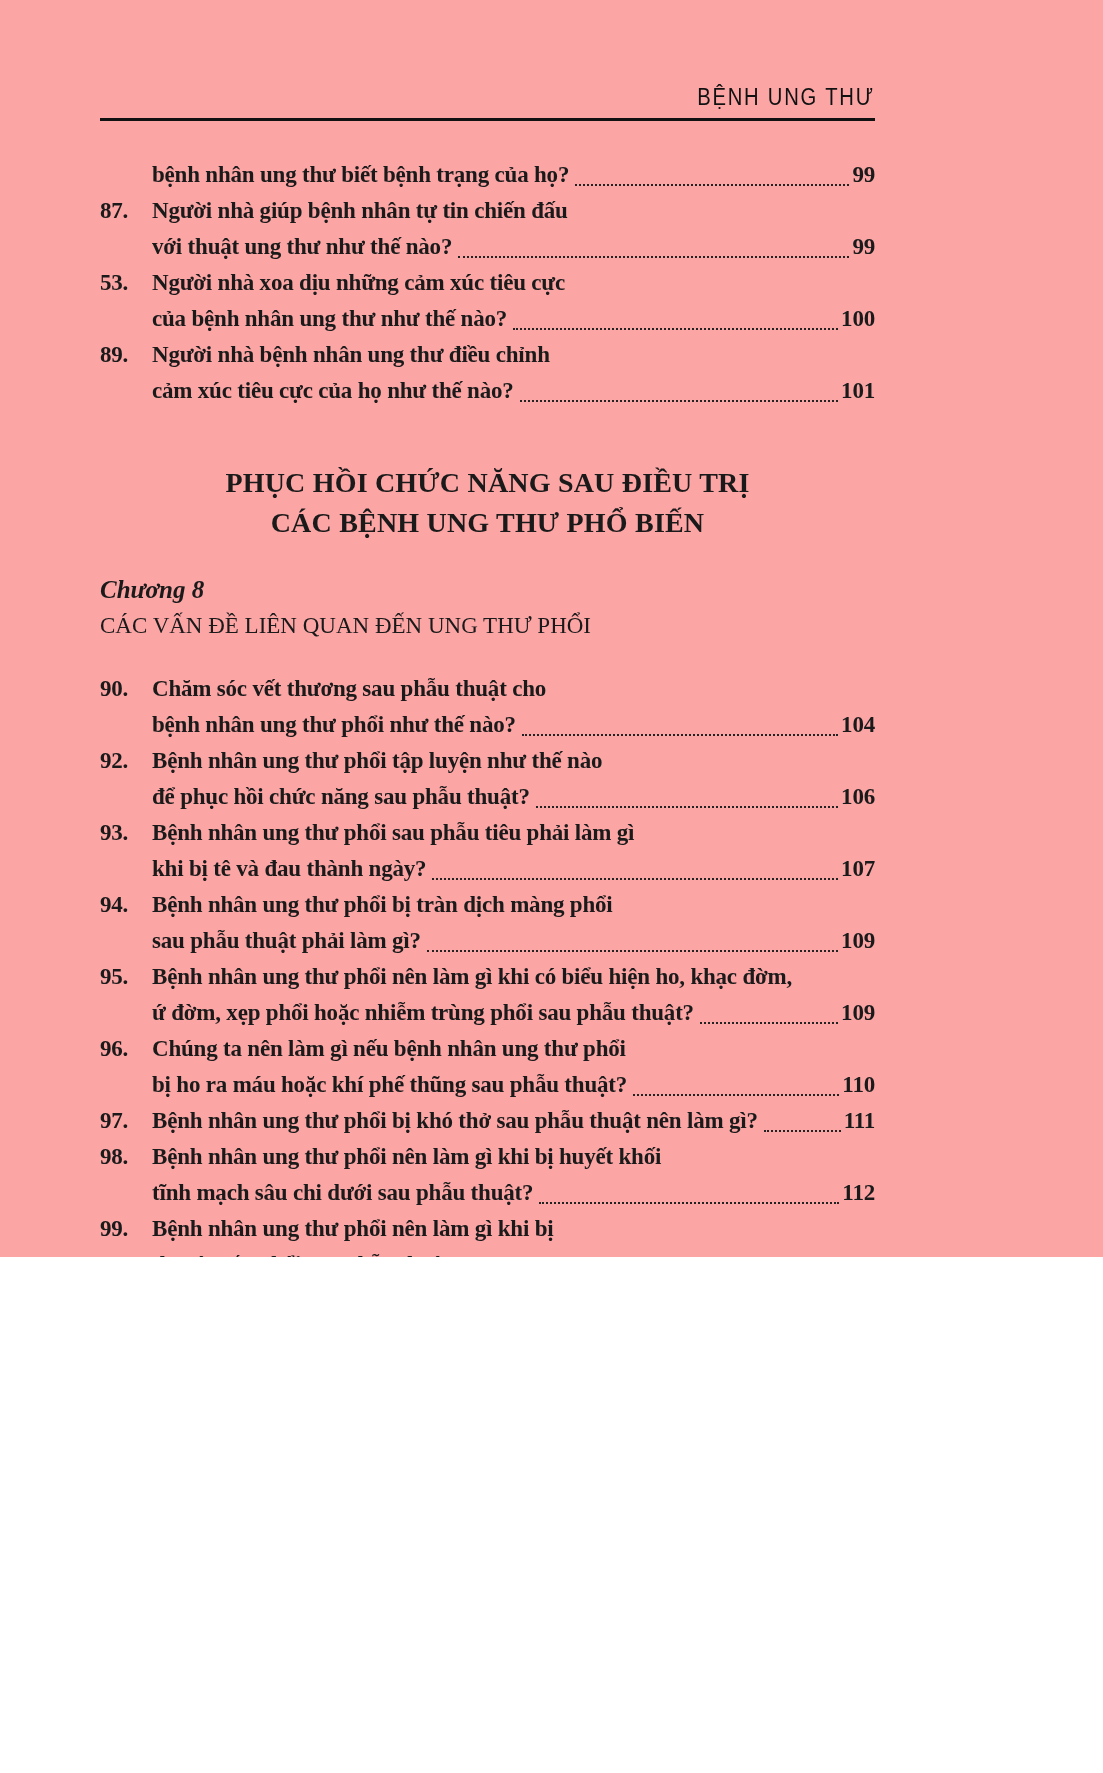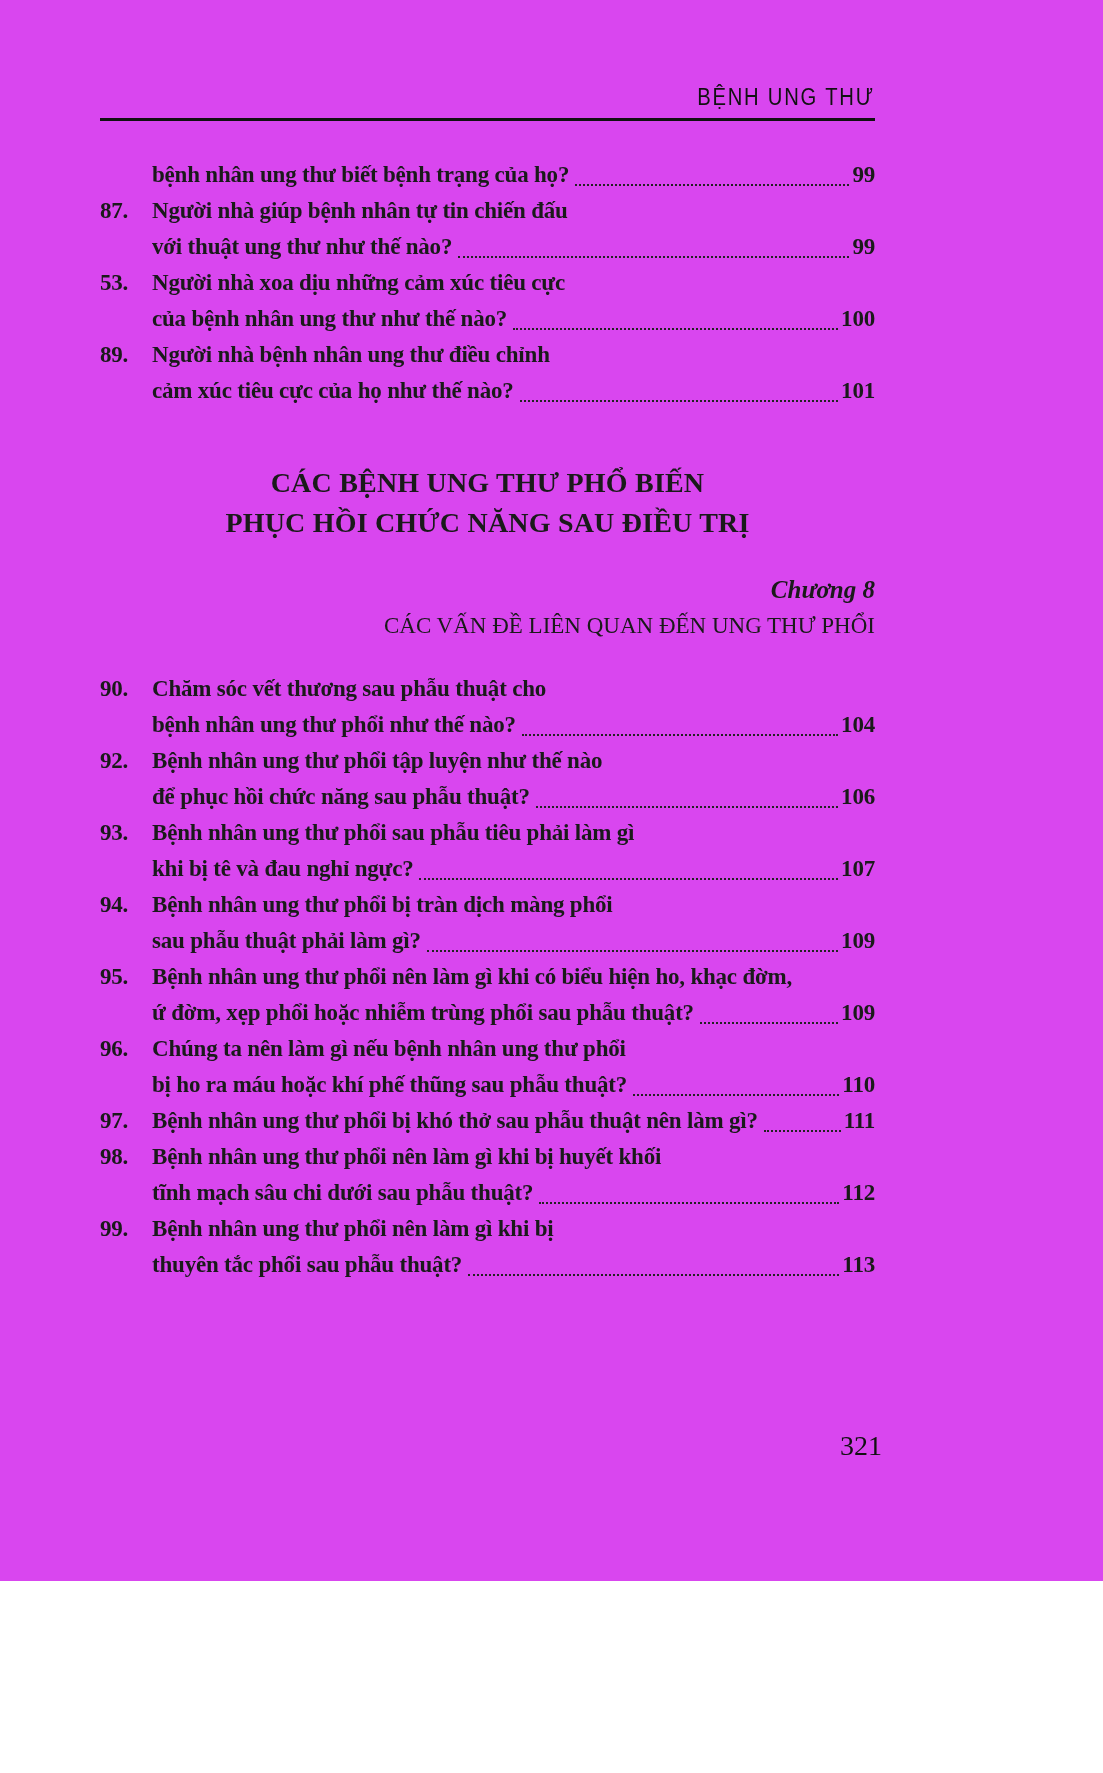--- a/index.html
+++ b/index.html
@@ -3,22 +3,22 @@
 <meta charset="utf-8">
 <style>
   html, body {
     margin: 0;
     padding: 0;
     background: #ffffff;
   }
   .page {
     position: relative;
     width: 1103px;
-    height: 1581px;
-    background: #d946ef;
+    height: 1257px;
+    background: #fca5a5;
     color: #1a1a1a;
     font-family: "Liberation Serif", "DejaVu Serif", serif;
     overflow: hidden;
   }
   .content {
     padding: 84px 228px 0 100px; 
   }
 
   
   .running-header {
@@ -70,21 +70,21 @@
   .section-heading {
     margin-top: 54px;
     text-align: center;
     font-size: 28px;
     font-weight: 700;
     line-height: 40px;
     letter-spacing: 0.2px;
   }
   .chapter {
     margin-top: 30px;
-    text-align: right;
+    text-align: left;
   }
   .chapter-title {
     font-size: 25px;
     font-weight: 700;
     font-style: italic;
     line-height: 34px;
   }
   .chapter-subtitle {
     font-size: 23px;
     font-weight: 400;
@@ -153,22 +153,22 @@
           <div class="row">
             <span class="num"></span>
             <span class="text">cảm xúc tiêu cực của họ như thế nào?</span>
             <span class="leader"></span>
             <span class="pg">101</span>
           </div>
         </div>
       </div>
 
     <div class="section-heading">
+      <div>PHỤC HỒI CHỨC NĂNG SAU ĐIỀU TRỊ</div>
       <div>CÁC BỆNH UNG THƯ PHỔ BIẾN</div>
-      <div>PHỤC HỒI CHỨC NĂNG SAU ĐIỀU TRỊ</div>
     </div>
 
     <div class="chapter">
       <div class="chapter-title">Chương 8</div>
       <div class="chapter-subtitle">CÁC VẤN ĐỀ LIÊN QUAN ĐẾN UNG THƯ PHỔI</div>
     </div>
 
     <div class="toc toc-part2">
         <div class="entry">
           <div class="row">
@@ -194,21 +194,21 @@
             <span class="pg">106</span>
           </div>
         </div>
         <div class="entry">
           <div class="row">
             <span class="num">93.</span>
             <span class="text">Bệnh nhân ung thư phổi sau phẫu tiêu phải làm gì</span>
           </div>
           <div class="row">
             <span class="num"></span>
-            <span class="text">khi bị tê và đau nghỉ ngực?</span>
+            <span class="text">khi bị tê và đau thành ngày?</span>
             <span class="leader"></span>
             <span class="pg">107</span>
           </div>
         </div>
         <div class="entry">
           <div class="row">
             <span class="num">94.</span>
             <span class="text">Bệnh nhân ung thư phổi bị tràn dịch màng phổi</span>
           </div>
           <div class="row">

